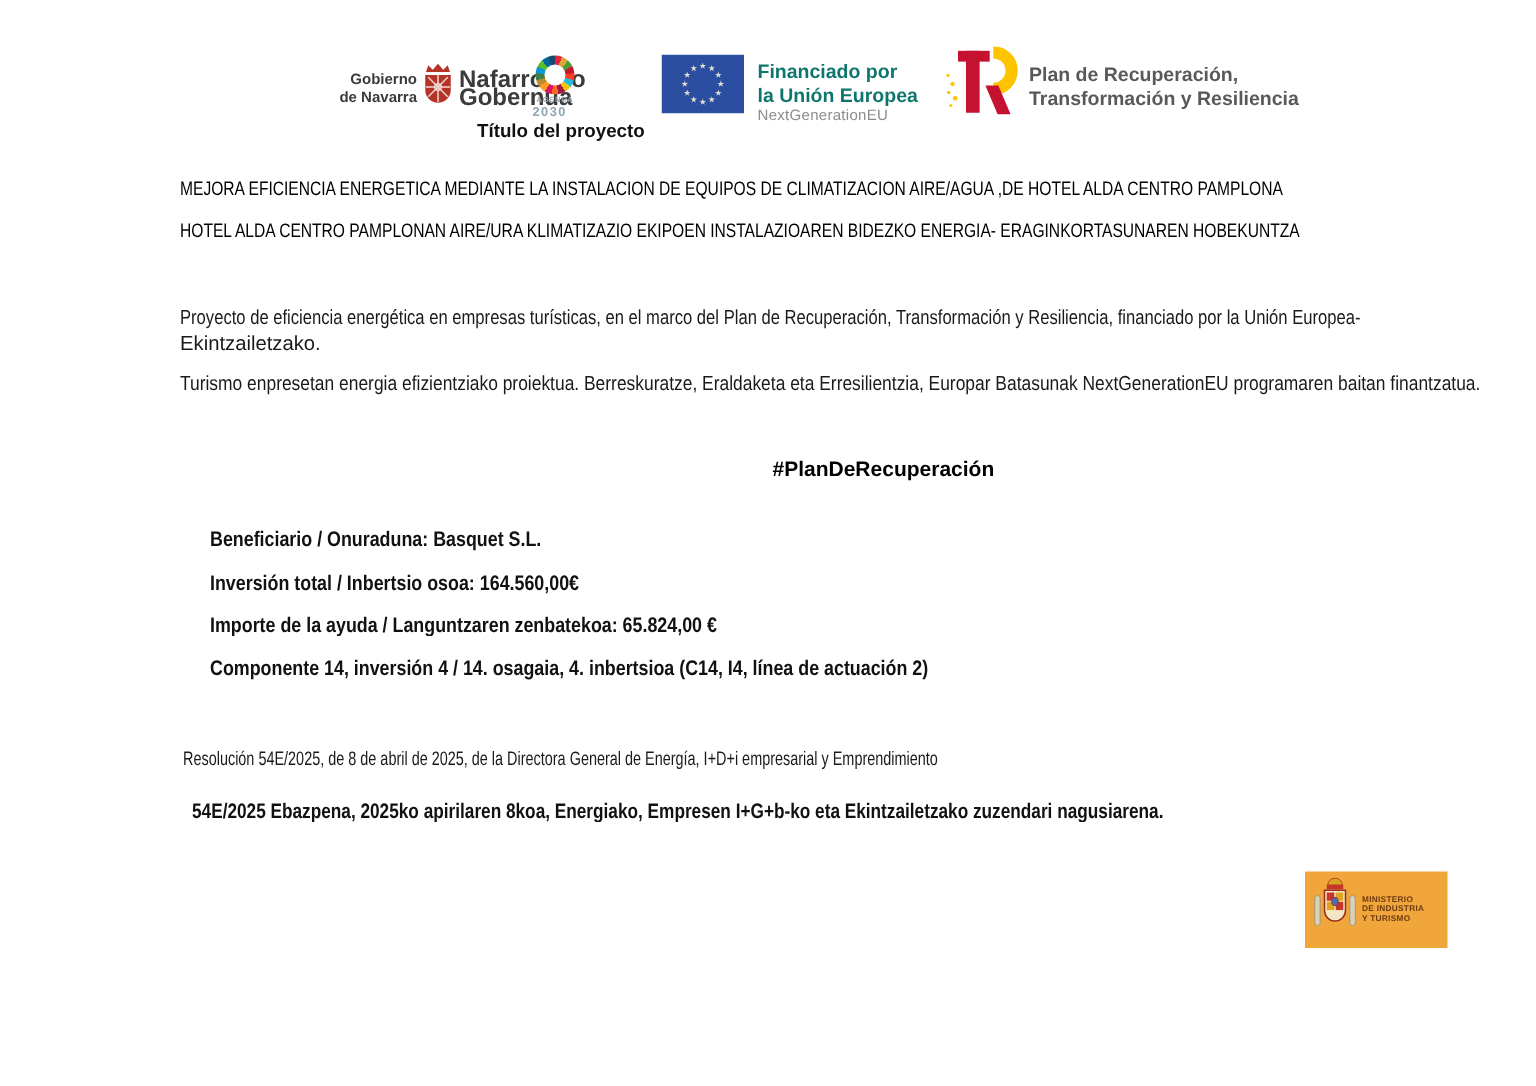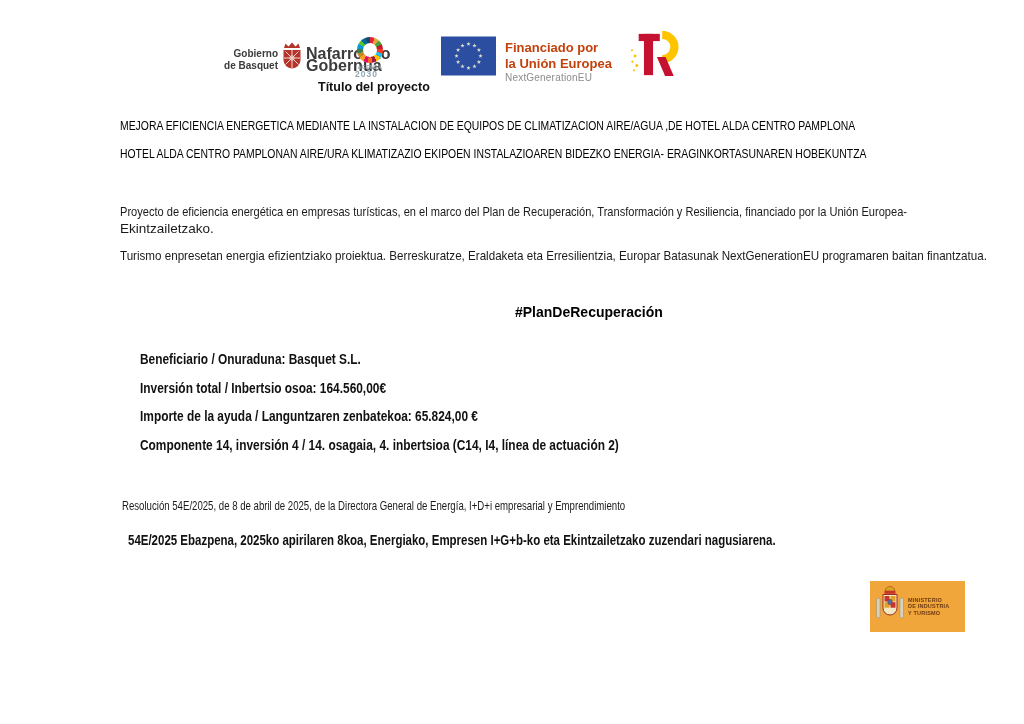--- a/index.html
+++ b/index.html
@@ -25,21 +25,21 @@
   .sdg-wheel::after { content:""; position:absolute; inset:6px; background:#fff; border-radius:50%; }
   .agenda-l1 { left:355px; top:64px; width:30px; text-align:center;
                font-size:5px; letter-spacing:0.5px; color:#9aa8b0; font-weight:bold; }
   .agenda-l2 { left:355px; top:69px; width:30px; 
                font-size:8.5px; font-weight:bold; color:#8fa6b2; letter-spacing:1px; }
 
   .titulo-label { left:295px; top:80px; font-size:12.5px; font-weight:bold; color:#111;margin-left:23px; }
 
   .eu-flag { left:441px; top:36px; }
   .eu-text { left:505px; top:40px; font-size:13px; font-weight:bold;
-             color:#c2410c; line-height:16px; }
+             color:#0f766e; line-height:16px; }
   .eu-next { left:505px; top:72px; font-size:10px; color:#8c8c8c; letter-spacing:0.2px; }
 
   .prtr-mark { left:628px; top:31px; }
   .prtr-text { left:686px; top:42px; font-size:13px; font-weight:bold;
                color:#58595B; line-height:16px; }
 
   
   .title-line { font-size:13px; color:#000; }
   .t-es { left:120px; top:118px; transform:scaleX(0.80); }
   .t-eu { left:120px; top:146px; transform:scaleX(0.80); }
@@ -66,21 +66,21 @@
   .ministry .mtext { margin-left:3px; font-size:5.5px; font-weight:bold;
                      color:#6e3a10; line-height:6.5px; letter-spacing:0.2px; }
 </style>
 </head>
 <body>
 
 <div class="page">
 
   <div class="abs nav-gov">
     <div>Gobierno</div>
-    <div>de Basquet</div>
+    <div>de Navarra</div>
   </div>
   <div class="abs nav-emblem">
     <svg width="22" height="30" viewBox="0 0 22 30">
       <path d="M3,7 L4.5,2.5 L7.5,5.5 L11,1.5 L14.5,5.5 L17.5,2.5 L19,7 Z" fill="#b5342a"></path>
       <path d="M2.5,9 H19.5 V19 A8.5,8.5 0 0 1 2.5,19 Z" fill="#b5342a"></path>
       <g stroke="#f3d8d2" stroke-width="1" fill="none">
         <path d="M11,9 V27"></path>
         <path d="M3,17 H19"></path>
         <path d="M4.5,10.5 L17.5,23.5"></path>
         <path d="M17.5,10.5 L4.5,23.5"></path>
@@ -134,20 +134,24 @@
         <circle cx="3.5" cy="32" r="1.2"></circle>
         <circle cx="8" cy="36" r="1.6"></circle>
         <circle cx="5" cy="41" r="1.1"></circle>
       </g>
       <path d="M34.5,4 a12.75,12.75 0 0 1 0,25.5" fill="none" stroke="#FFC400" stroke-width="8.5"></path>
       <rect x="10" y="3" width="22" height="7.5" fill="#C41230"></rect>
       <rect x="15.5" y="3" width="9.5" height="43" fill="#C41230"></rect>
       <polygon points="29,27 38,27 46.5,47 37.5,47" fill="#C41230"></polygon>
     </svg>
   </div>
+  <div class="abs prtr-text">
+    <div>Plan de Recuperación,</div>
+    <div>Transformación y Resiliencia</div>
+  </div>
 
   <div class="abs cond title-line t-es">MEJORA EFICIENCIA ENERGETICA MEDIANTE LA INSTALACION DE EQUIPOS DE CLIMATIZACION AIRE/AGUA ,DE HOTEL ALDA CENTRO PAMPLONA</div>
   <div class="abs cond title-line t-eu">HOTEL ALDA CENTRO PAMPLONAN AIRE/URA KLIMATIZAZIO EKIPOEN INSTALAZIOAREN BIDEZKO ENERGIA- ERAGINKORTASUNAREN HOBEKUNTZA</div>
 
   <div class="abs cond desc d-es1">Proyecto de eficiencia energética en empresas turísticas, en el marco del Plan de Recuperación, Transformación y Resiliencia, financiado por la Unión Europea-</div>
   <div class="abs desc d-es2">Ekintzailetzako.</div>
   <div class="abs cond desc d-eu">Turismo enpresetan energia efizientziako proiektua. Berreskuratze, Eraldaketa eta Erresilientzia, Europar Batasunak NextGenerationEU programaren baitan finantzatua.</div>
 
   <div class="abs hashtag">#PlanDeRecuperación</div>
 

